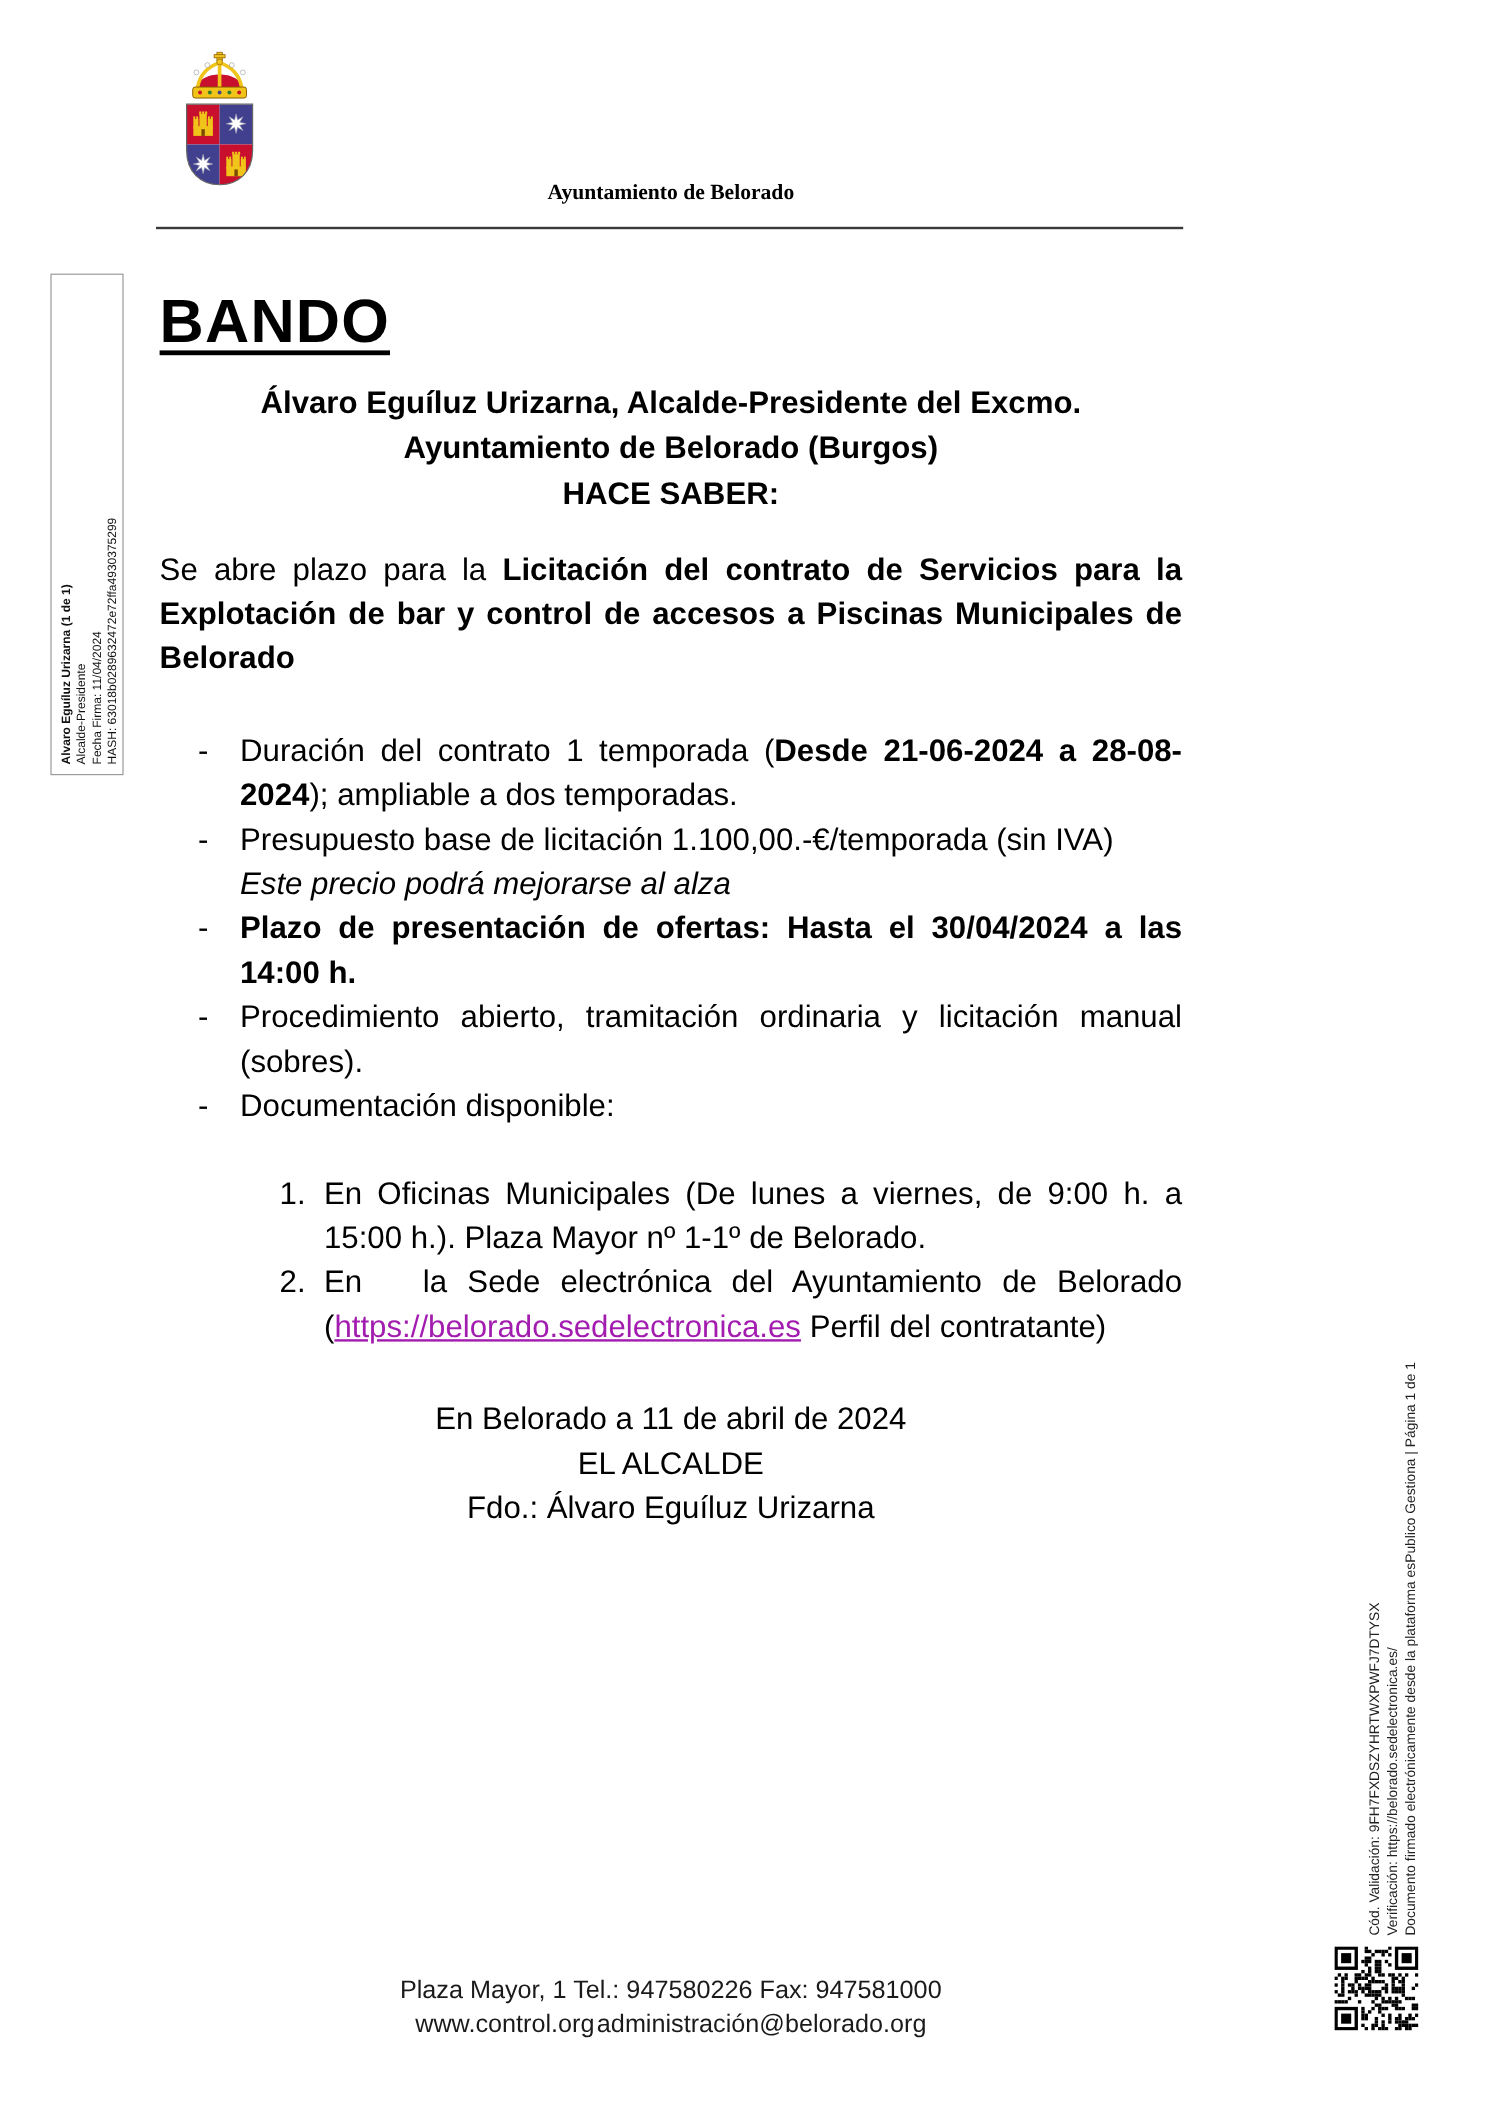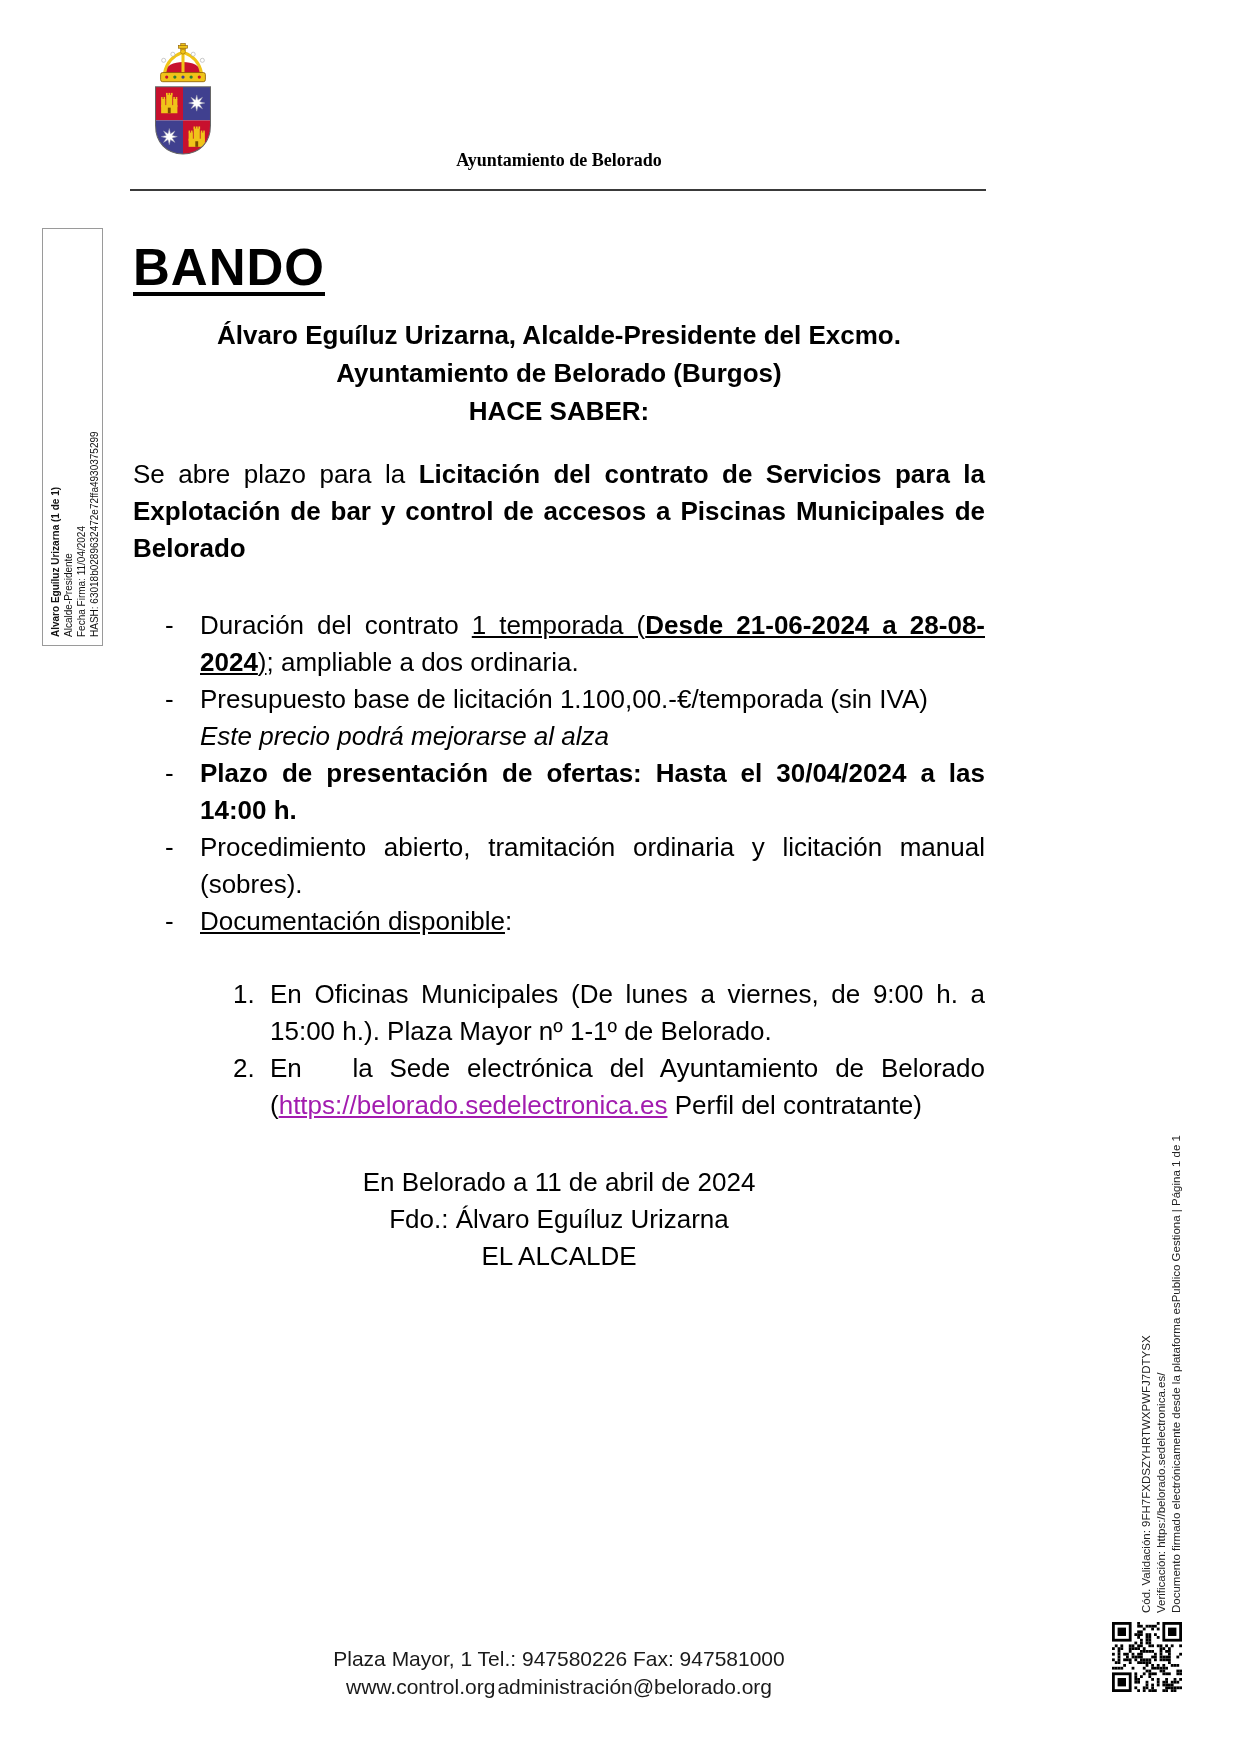--- a/index.html
+++ b/index.html
@@ -31,21 +31,21 @@
     font-size:26px;line-height:37px;
   }
   .bando{
     text-align:left;font-weight:bold;font-size:51px;line-height:56px;
     margin:10px 0 20px 0;letter-spacing:1px;
   }
   .bando span{text-decoration:underline;text-decoration-thickness:4px;text-underline-offset:7px;}
   .subtitle{text-align:center;font-weight:bold;line-height:38px;margin-bottom:26px;}
   .intro{text-align:justify;margin:0 0 40px 0;}
   .b{font-weight:bold;}
-  .u{text-decoration:underline;margin-top:39px;}
+  .u{margin-top:39px;}
   .i{font-style:italic;}
   .dash-item{position:relative;padding-left:67px;box-sizing:border-box;}
   .dash-item .marker{position:absolute;left:32px;top:0;}
   .num-list{margin-top:36px;}
   .num-item{position:relative;padding-left:137px;box-sizing:border-box;}
   .num-item .marker{position:absolute;left:100px;top:0;}
   .just{text-align:justify;}
   .closing{margin-top:40px;text-align:center;line-height:37px;}
   .link{text-decoration:underline;color:#a21caf;}
   
@@ -140,21 +140,21 @@
     <div>Álvaro Eguíluz Urizarna, Alcalde-Presidente del Excmo.</div>
     <div>Ayuntamiento de Belorado (Burgos)</div>
     <div>HACE SABER:</div>
   </div>
 
   <p class="intro"><span>Se abre plazo para la </span><span class="b">Licitación del contrato de Servicios para la Explotación de bar y control de accesos a Piscinas Municipales de Belorado</span></p>
 
   <div class="dash-list">
     <div class="dash-item">
       <span class="marker">-</span>
-      <div class="just"><span>Duración del contrato </span><span class="u">1 temporada (</span><span class="u b">Desde 21-06-2024 a 28-08-2024</span><span class="u">)</span><span>; ampliable a dos ordinaria.</span></div>
+      <div class="just"><span>Duración del contrato </span><span class="u">1 temporada (</span><span class="u b">Desde 21-06-2024 a 28-08-2024</span><span class="u">)</span><span>; ampliable a dos temporadas.</span></div>
     </div>
     <div class="dash-item">
       <span class="marker">-</span>
       <div class="just">Presupuesto base de licitación 1.100,00.-€/temporada (sin IVA)</div>
       <div class="i">Este precio podrá mejorarse al alza</div>
     </div>
     <div class="dash-item">
       <span class="marker">-</span>
       <div class="just b">Plazo de presentación de ofertas: Hasta el 30/04/2024 a las 14:00 h.</div>
     </div>
@@ -174,22 +174,22 @@
       </div>
       <div class="num-item">
         <span class="marker">2.</span>
         <div class="just"><span>En&nbsp;&nbsp; la Sede electrónica del Ayuntamiento de Belorado (</span><span class="link">https://belorado.sedelectronica.es</span><span> Perfil del contratante)</span></div>
       </div>
     </div>
   </div>
 
   <div class="closing">
     <div>En Belorado a 11 de abril de 2024</div>
+    <div>EL ALCALDE</div>
     <div>Fdo.: Álvaro Eguíluz Urizarna</div>
-    <div>EL ALCALDE</div>
   </div>
 </div>
 
 <div class="footer">
   <div>Plaza Mayor, 1 Tel.: 947580226 Fax: 947581000</div>
   <div>
     <span>www.control.org</span><span class="gap">administración@belorado.org</span>
   </div>
 </div>
 

